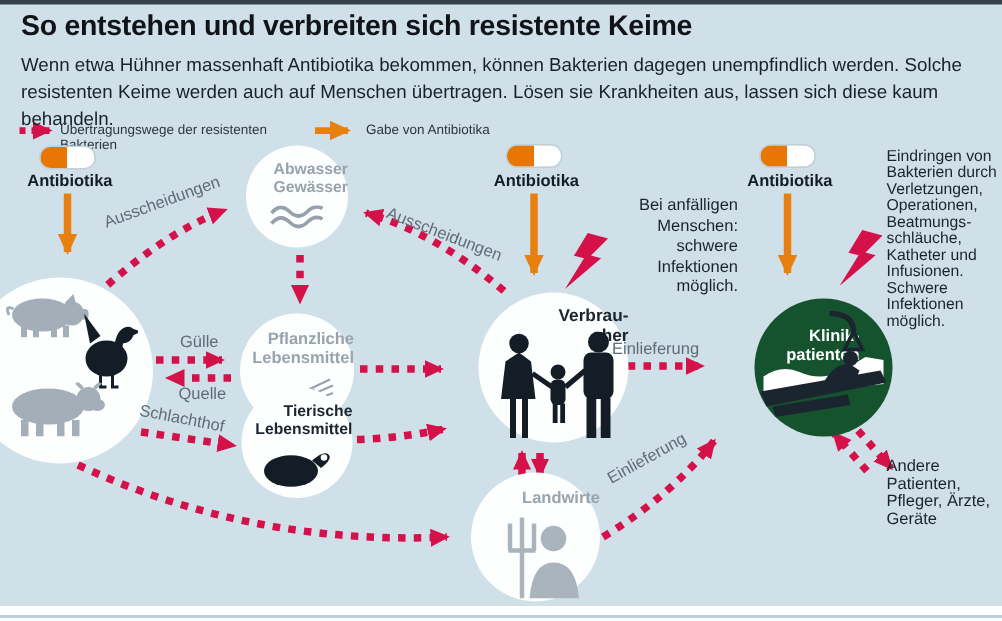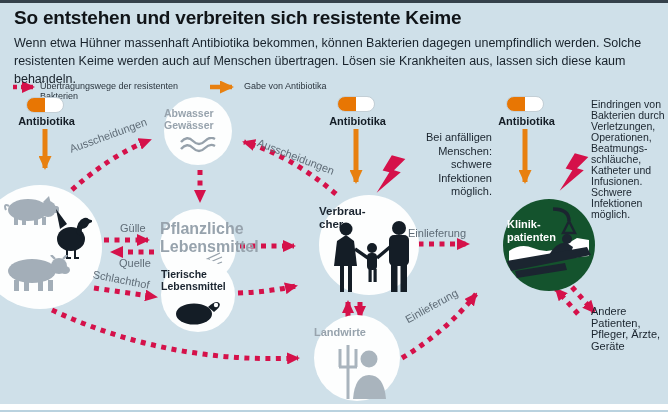--- a/index.html
+++ b/index.html
@@ -20,21 +20,21 @@
   .legend-text.t2{left:244px;width:100px;}
 
   .capsule{
     width:38px;height:16px;border-radius:9px;border:1px solid #c3cfd6;
     background:linear-gradient(90deg,#e87603 0 50%,#ffffff 50% 100%);
     box-sizing:border-box;
   }
   .cap-label{width:60px;text-align:right;font-size:11px;font-weight:bold;color:#141d26;}
 
   .circle{border-radius:50%;background:#fdfefe;}
-  .circle .clabel{position:absolute;left:0;right:0;text-align:left;font-weight:bold;line-height:1.15;}
+  .circle .clabel{position:absolute;left:0;right:0;text-align:right;font-weight:bold;line-height:1.15;}
   .gray-label{color:#97a3ad;}
   .dark-label{color:#1b2530;}
 
   .c-animals{left:-22px;top:185px;width:124px;height:124px;}
   .c-abwasser{left:164px;top:97px;width:68px;height:68px;}
   .c-pflanz{left:160px;top:209px;width:76px;height:76px;}
   .c-tier{left:161px;top:258px;width:74px;height:74px;}
   .c-verbraucher{left:319px;top:195px;width:100px;height:100px;}
   .c-landwirte{left:314px;top:315px;width:86px;height:86px;}
   .c-klinik{left:503px;top:199px;width:92px;height:92px;background:#14532d;}
@@ -148,21 +148,21 @@
     </div>
     <svg class="abs icon-svg" style="left:14px;top:40px;" width="40" height="16" viewBox="0 0 40 16">
       <g stroke="#96a1ab" stroke-width="2.4" fill="none">
         <path d="M3 5 q 6 -7 12 -1 q 6 6 12 0 q 5 -5 10 -2"></path>
         <path d="M3 12 q 6 -7 12 -1 q 6 6 12 0 q 5 -5 10 -2"></path>
       </g>
     </svg>
   </div>
 
   <div class="abs circle c-pflanz">
-    <div class="clabel gray-label" style="top:11px;font-size:16px;">
+    <div class="clabel gray-label" style="top:11px;font-size:11px;">
       <span>Pflanzliche</span><br>
       <span>Lebensmittel</span>
     </div>
     <svg class="abs icon-svg" style="left:12px;top:42px;" width="52" height="26" viewBox="0 0 52 26">
       <g stroke="#96a1ab" fill="none">
         <path d="M2 24 L38 9" stroke-width="2"></path>
         <path d="M18 16 L48 2 M22 18 L50 6 M26 20 L50 11" stroke-width="1.3"></path>
       </g>
       <g fill="#96a1ab">
         <ellipse cx="12" cy="19" rx="3.2" ry="1.9" transform="rotate(-22 12 19)"></ellipse>

